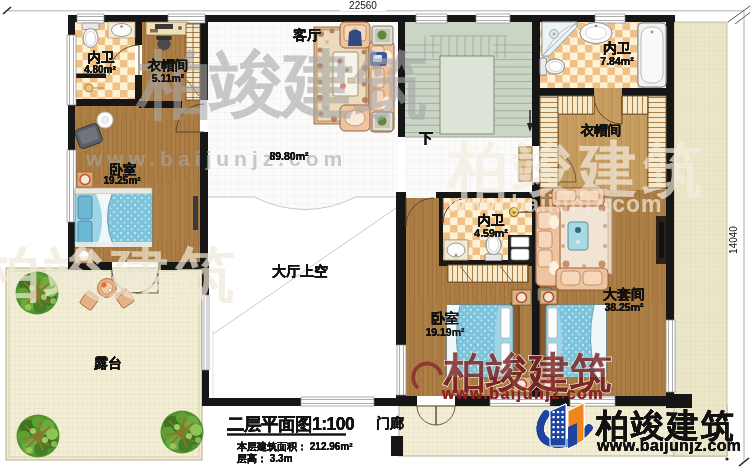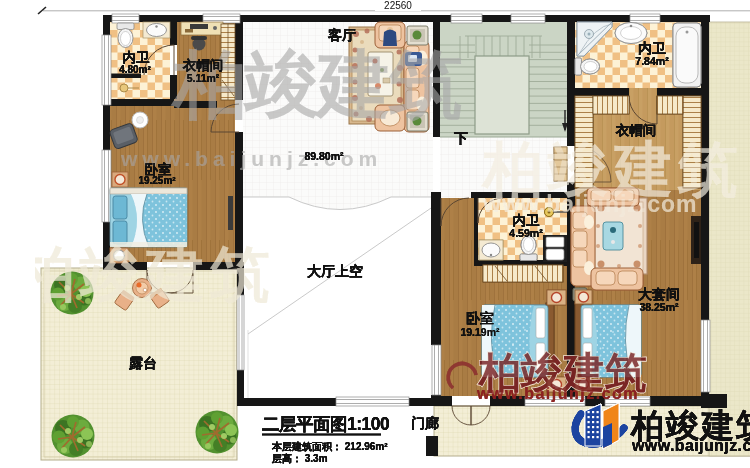--- a/index.html
+++ b/index.html
@@ -1,16 +1,16 @@
 <!DOCTYPE html>
 <html><head>
 <meta charset="utf-8">
 <style>
 html,body{margin:0;padding:0;background:#fff;}
-#plan{width:598px;height:468px;position:relative;font-family:"Liberation Sans",sans-serif;padding-left:35px;}
+#plan{width:598px;height:468px;position:relative;font-family:"Liberation Sans",sans-serif;}
 </style>
 </head>
 <body>
 <div id="plan">
 <svg width="750" height="468" viewBox="0 0 750 468">
 <defs>
 <pattern id="check" width="15" height="15" patternUnits="userSpaceOnUse">
   <rect width="15" height="15" fill="#fdf2d6"></rect>
   <rect x="0" y="0" width="7.5" height="7.5" fill="#f0c084"></rect>
   <rect x="7.5" y="7.5" width="7.5" height="7.5" fill="#f0c084"></rect>

